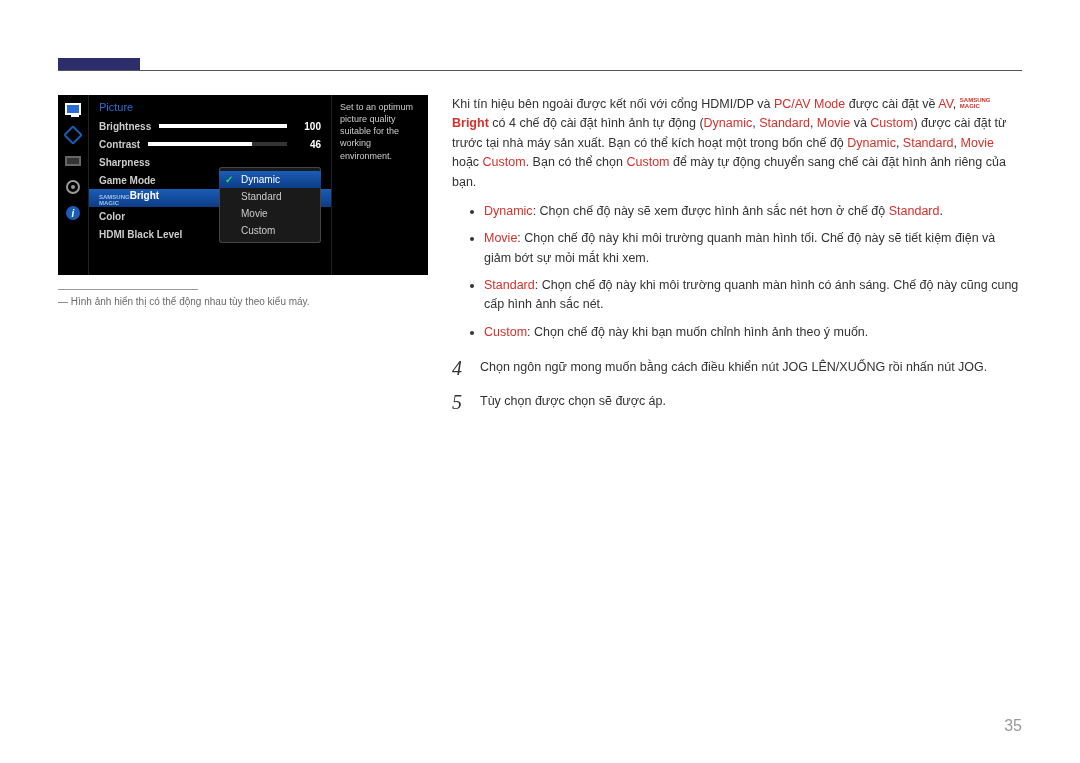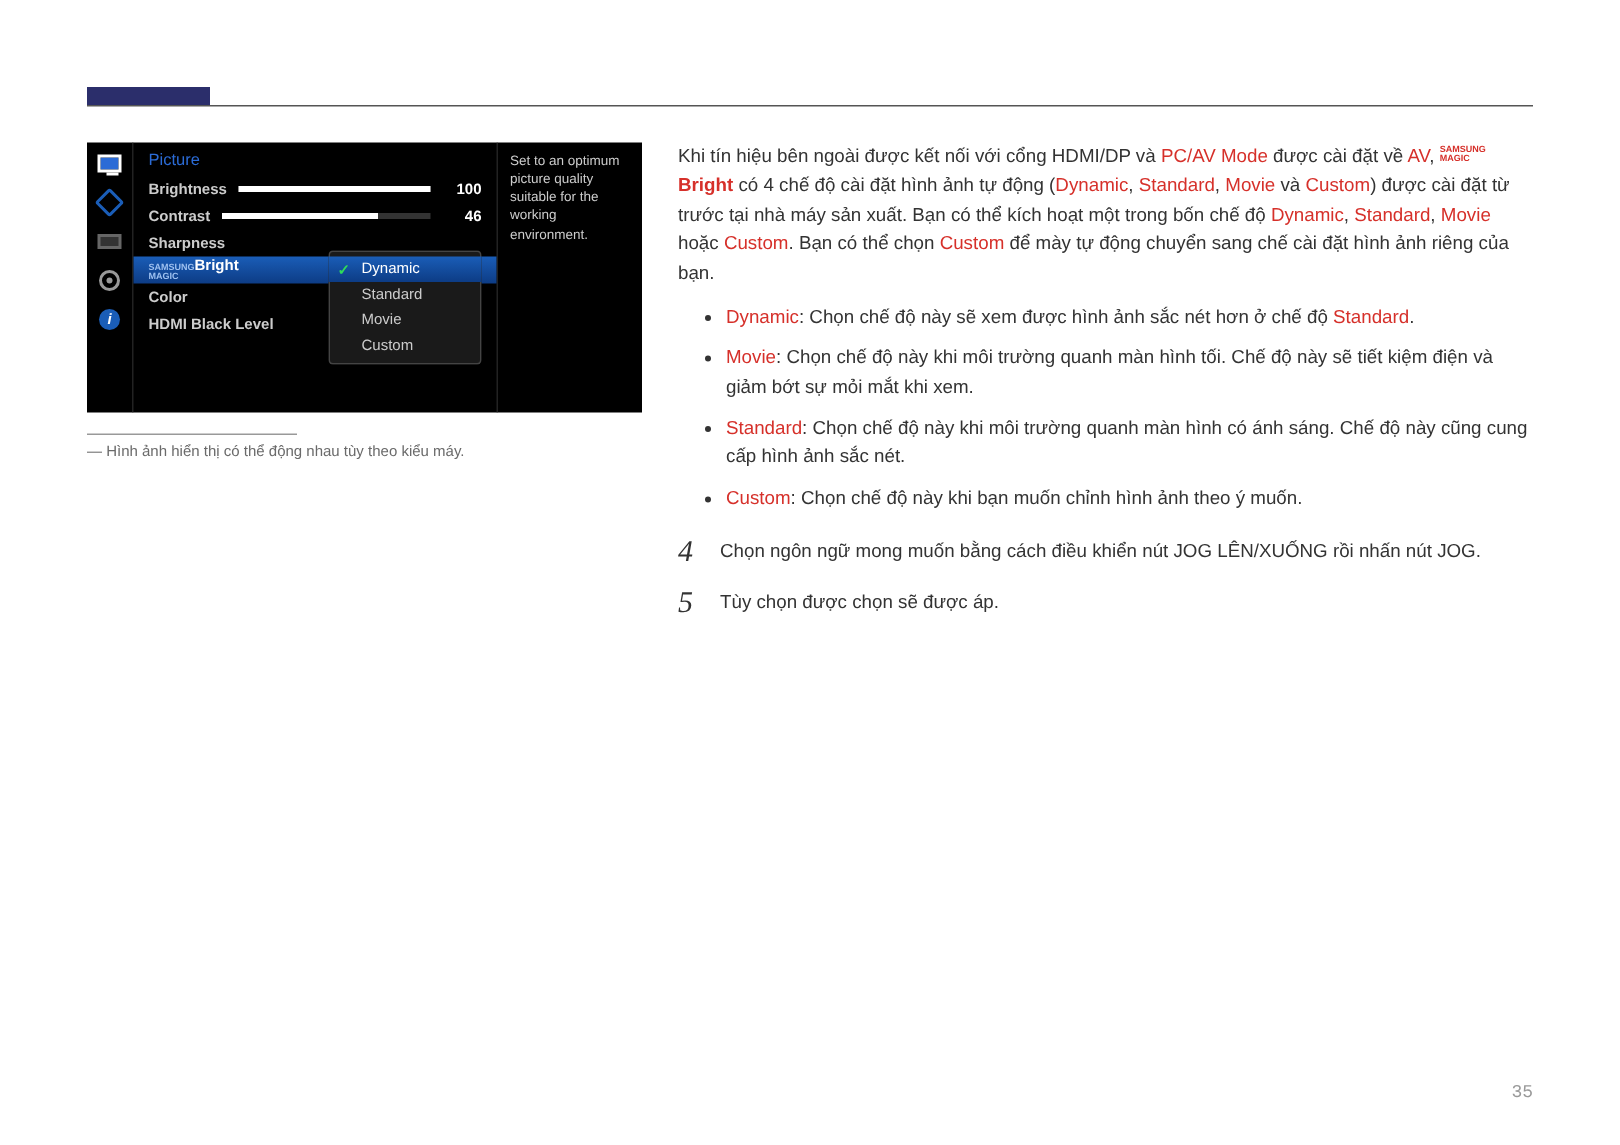--- a/index.html
+++ b/index.html
@@ -197,23 +197,23 @@
     font-family: "Times New Roman", serif;
     font-style: italic;
     color:#333;
     line-height:1;
     min-width:14px;
   }
   .page-n {
     position:absolute;
     right:58px;
     bottom:28px;
-    font-size:12px;
+    font-size:16px;
     color:#999;
-    font-family: Liberation Mono, monospace;
+    font-family: Liberation Sans, sans-serif;
   }
   .magic-inline { display:inline-flex; flex-direction:column; font-size:6px; line-height:6px; vertical-align:text-top; color:#d6302a; font-weight:bold;}
 </style>
 </head>
 <body>
 
 <div class="top-bar"></div>
 <div class="top-line"></div>
 
 <div class="left-col">
@@ -247,20 +247,23 @@
         </div>
         <div class="osd-row">
           <span class="label">Contrast</span>
           <div class="slider">
               <div class="slider-fill" style="width:75%"></div>
             </div>
           <span class="osd-val">46</span>
         </div>
         <div class="osd-row">
           <span class="label">Sharpness</span>
+        </div>
+        <div class="osd-row">
+          <span class="label">Game Mode</span>
         </div>
         <div class="osd-row sel">
           <span class="magic-label">
             <span class="magic-tiny">
               <span>SAMSUNG</span>
               <span>MAGIC</span>
             </span>
             <span>Bright</span>
           </span>
         </div>

